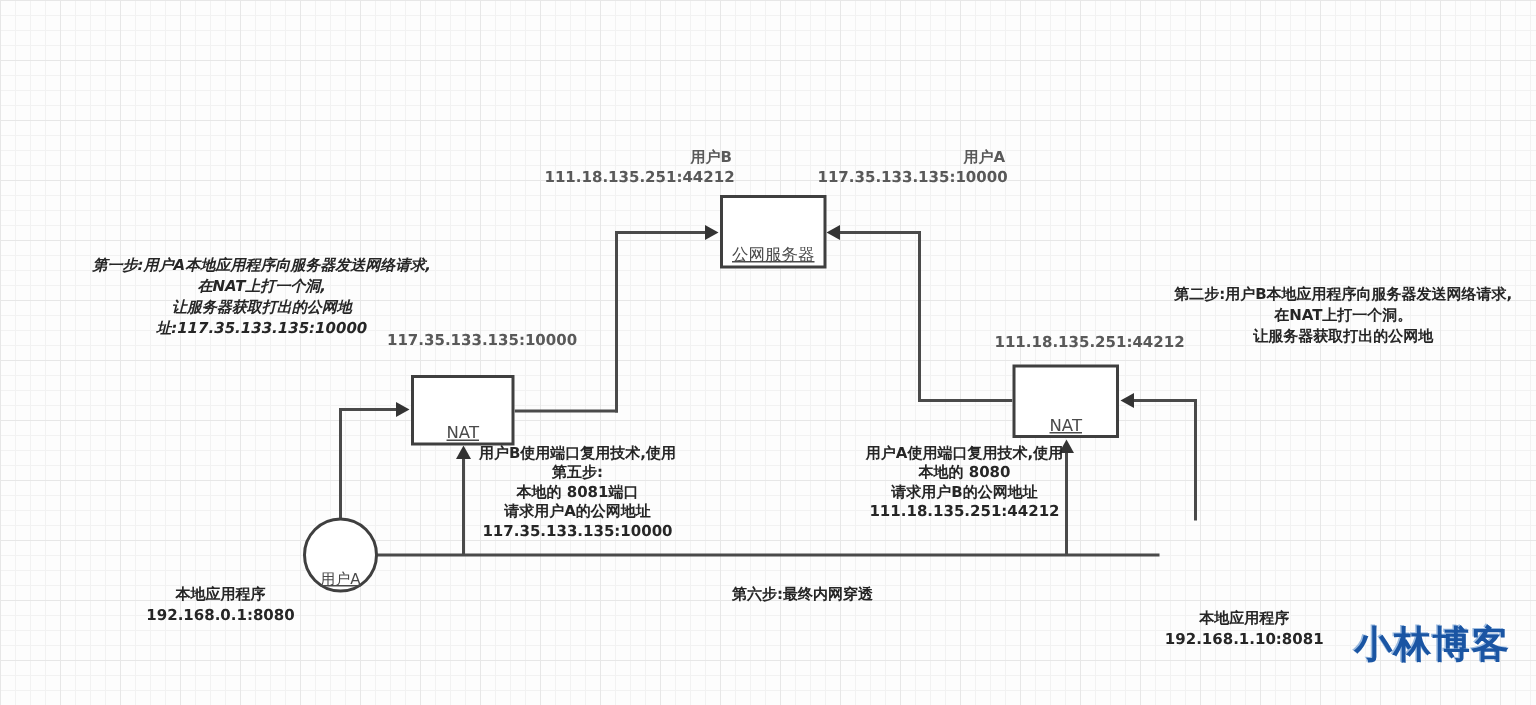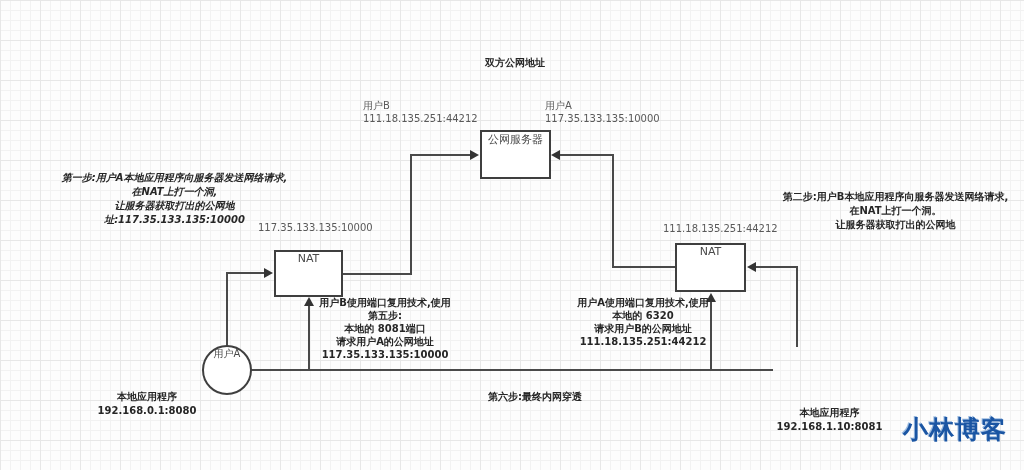--- a/index.html
+++ b/index.html
@@ -13,45 +13,46 @@
       linear-gradient(#e7e7e7 1px, transparent 1px),
       linear-gradient(90deg, #e7e7e7 1px, transparent 1px),
       linear-gradient(#f2f2f2 1px, transparent 1px),
       linear-gradient(90deg, #f2f2f2 1px, transparent 1px);
     background-size:40px 40px,40px 40px,10px 10px,10px 10px;
   }
   .node{
     position:absolute;
     background:#ffffff;
     border:2px solid #3f3f3f;
-    display:flex;align-items:flex-start;justify-content:center;
+    display:flex;align-items:flex-end;justify-content:center;
     font-size:11px;color:#4a4a4a;
     box-sizing:border-box;
     text-align:center;
+    text-decoration:underline;
   }
   .circle{border-radius:50%;}
   .hline,.vline{position:absolute;background:#4a4a4a;}
   .hline{height:2px;}
   .vline{width:2px;}
   .arr{position:absolute;width:0;height:0;}
   .arr.r{border-top:5px solid transparent;border-bottom:5px solid transparent;border-left:9px solid #333;}
   .arr.l{border-top:5px solid transparent;border-bottom:5px solid transparent;border-right:9px solid #333;}
   .arr.u{border-left:5px solid transparent;border-right:5px solid transparent;border-bottom:9px solid #333;}
   .txt{
     position:absolute;
     text-align:center;
     font-size:10px;line-height:14px;
     color:#262626;font-weight:bold;
     white-space:nowrap;
   }
   .txt.tight{line-height:13px;}
   .muted{
-    position:absolute;text-align:left;
+    position:absolute;text-align:right;
     font-size:10px;line-height:13px;
-    color:#595959;font-weight:normal;white-space:nowrap;
+    color:#595959;font-weight:bold;white-space:nowrap;
   }
   .watermark{
     position:absolute;
     font-size:25px;font-weight:800;letter-spacing:1px;
     color:#1a55a3;
     text-shadow:-1px -1px 0 #9cbbe0;
     white-space:nowrap;
   }
 </style>
 </head>
@@ -96,21 +97,20 @@
   <div class="node" style="left:675px;top:243px;width:71px;height:49px;">
     <span>NAT</span>
   </div>
 
   <div class="node circle" style="left:202px;top:345px;width:50px;height:50px;font-size:10px;">
     <span>用户A</span>
   </div>
 
 
   <div class="txt" style="left:370px;top:56px;width:290px;">
-    <div>双方公网地址</div>
   </div>
 
   <div class="muted" style="left:363px;top:99px;width:125px;">
     <div>用户B</div>
     <div>111.18.135.251:44212</div>
   </div>
 
   <div class="muted" style="left:545px;top:99px;width:125px;">
     <div>用户A</div>
     <div>117.35.133.135:10000</div>
@@ -136,21 +136,21 @@
   <div class="txt tight" style="left:305px;top:296px;width:160px;">
     <div>用户B使用端口复用技术,使用</div>
     <div>第五步:</div>
     <div>本地的 8081端口</div>
     <div>请求用户A的公网地址</div>
     <div>117.35.133.135:10000</div>
   </div>
 
   <div class="txt tight" style="left:563px;top:296px;width:160px;">
     <div>用户A使用端口复用技术,使用</div>
-    <div>本地的 6320</div>
+    <div>本地的 8080</div>
     <div>请求用户B的公网地址</div>
     <div>111.18.135.251:44212</div>
   </div>
 
   <div class="txt" style="left:455px;top:390px;width:160px;">第六步:最终内网穿透</div>
 
   <div class="txt" style="left:82px;top:390px;width:130px;">
     <div>本地应用程序</div>
     <div>192.168.0.1:8080</div>
   </div>

